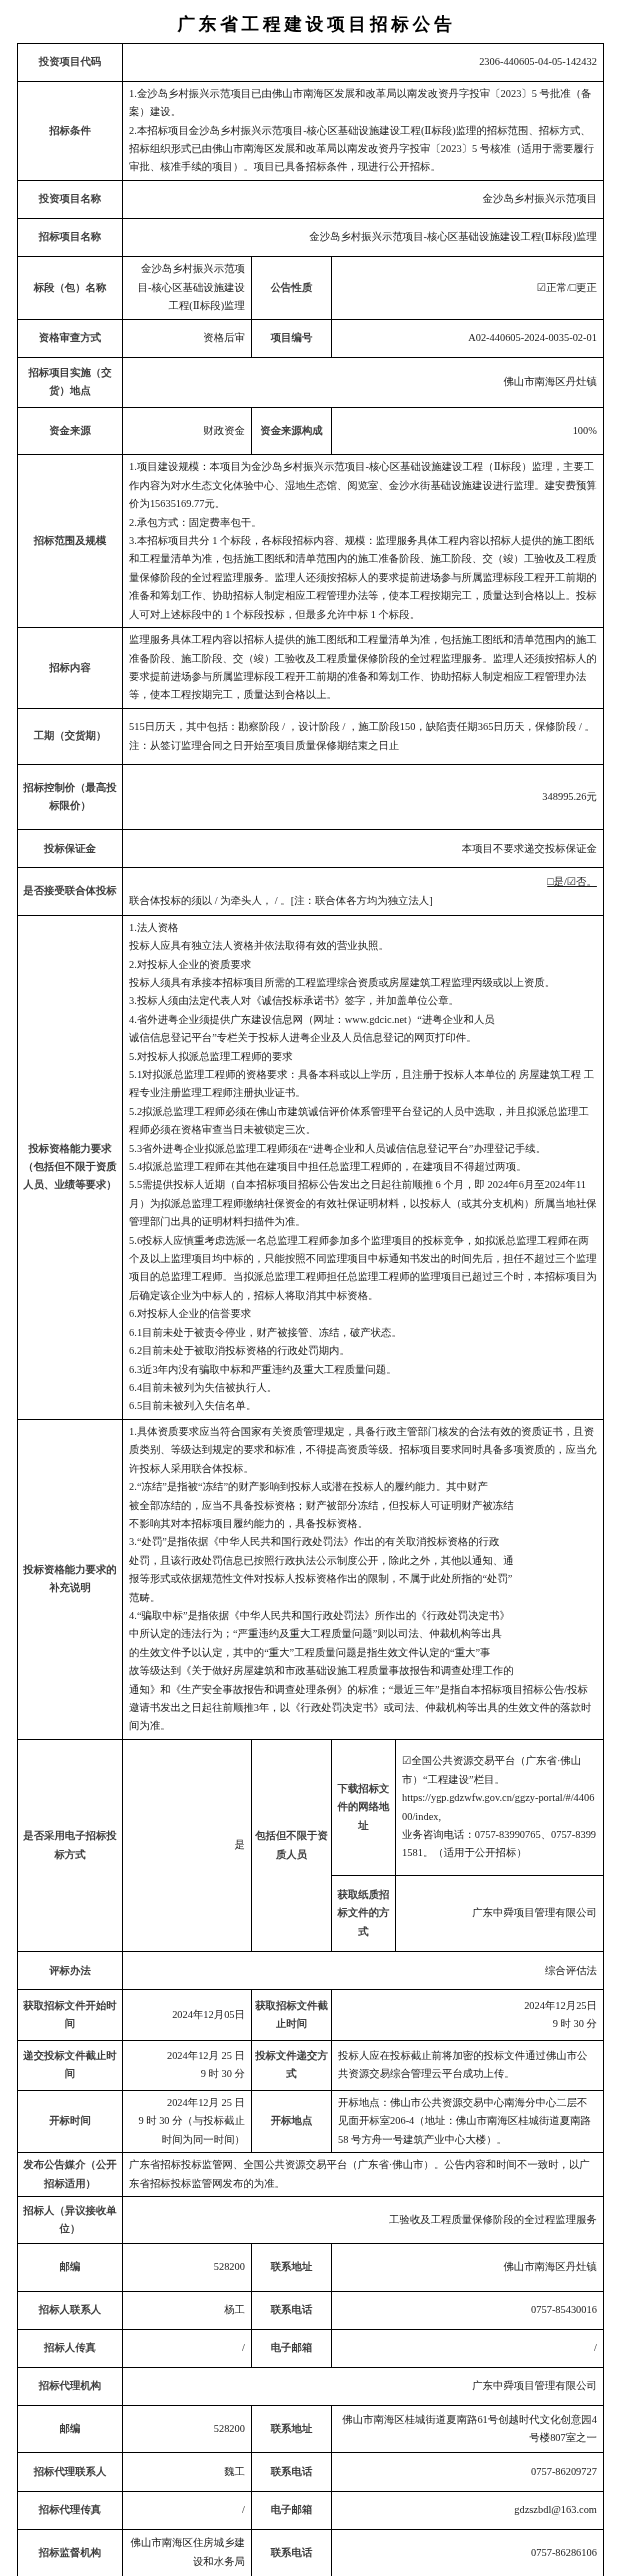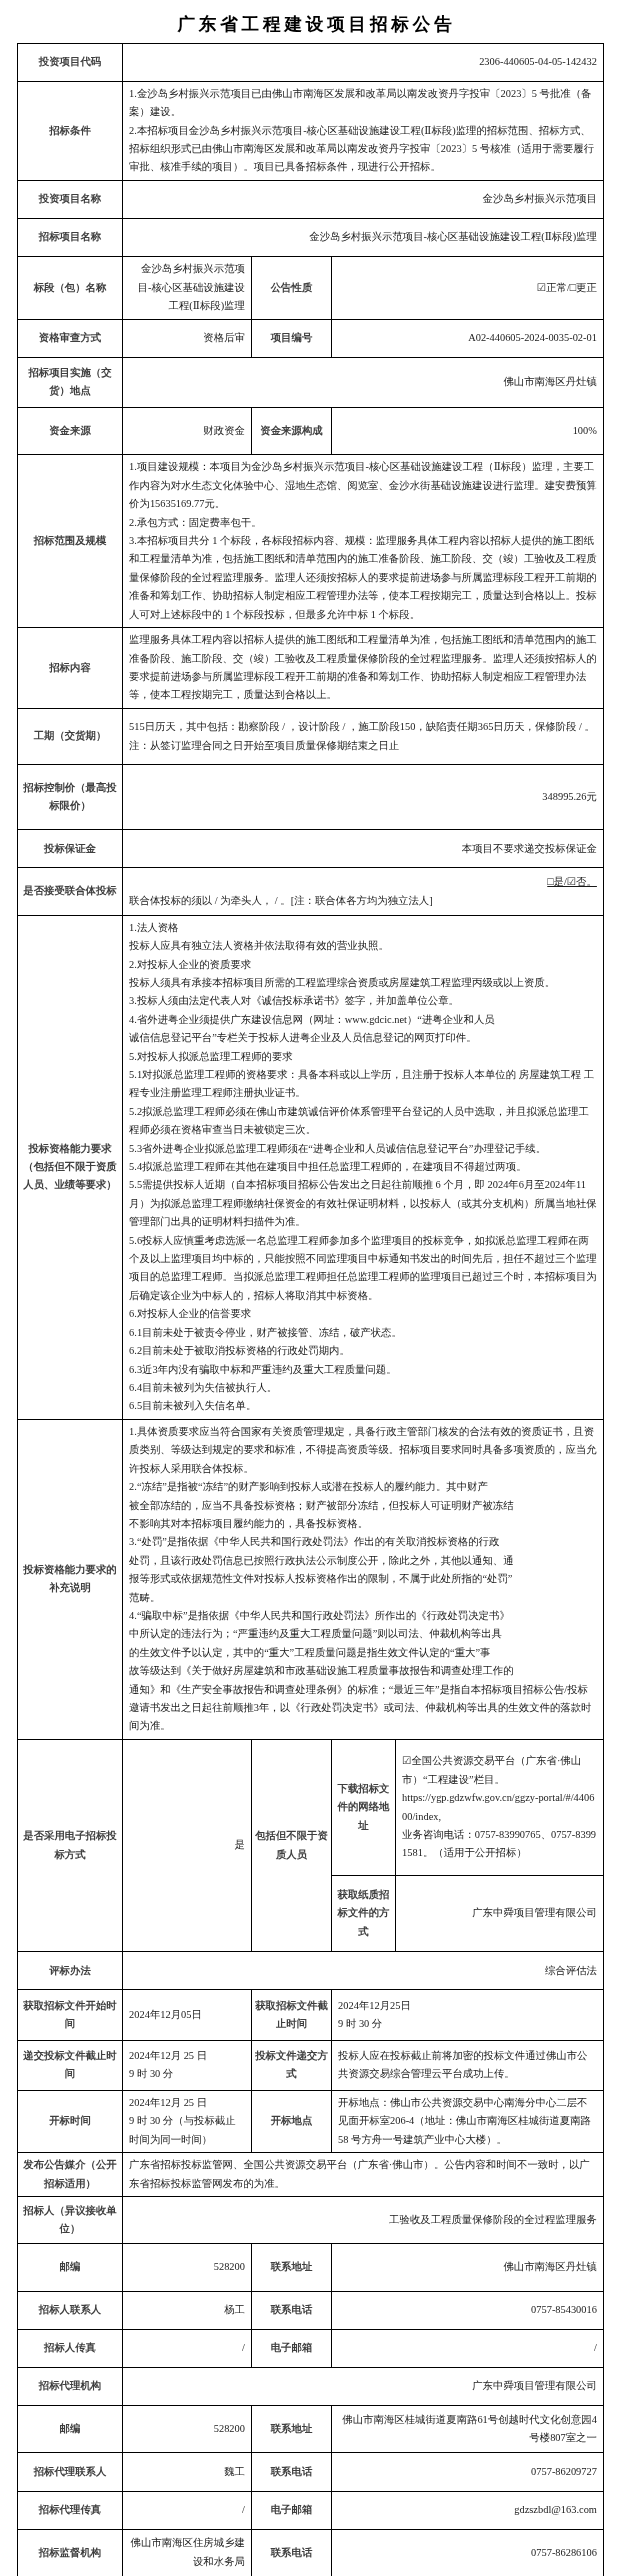--- a/index.html
+++ b/index.html
@@ -3,21 +3,21 @@
 <meta charset="utf-8">
 <style>
   html,body{margin:0;padding:0;background:#ffffff;}
   body{width:621px;min-height:2576px;font-family:"Liberation Serif","DejaVu Serif",serif;color:#1a1a1a;}
   .page-title{font-size:17.6px;font-weight:bold;text-align:center;letter-spacing:3.8px;padding:11.5px 0 7px 0;color:#000;margin-left:12px;}
   table.doc{border-collapse:collapse;margin:0 auto;width:586px;table-layout:fixed;border:1.5px solid #000;}
   td{border:0.8px solid #000;font-size:10.4px;line-height:18.4px;padding:3.1px 6.1px;vertical-align:middle;word-break:break-all;}
   td.lbl{color:#3f3f3f;font-weight:700;text-align:center;padding:3.1px 2.3px;margin-top:16px;}
   td.c{text-align:right;}
   td.p{text-align:left;white-space:pre-wrap;}
-  td.pc{text-align:left;white-space:pre-wrap;}
+  td.pc{text-align:right;white-space:pre-wrap;}
   .line-c{text-align:right;text-decoration:underline;}
   .line-l{text-align:left;}
   .h40{height:31px;} .h52{height:40px;} .h56{height:43px;} .h64{height:49px;} .h72{height:55px;} .h76{height:58px;}
 </style>
 </head>
 <body>
 
 <div class="page-title">广东省工程建设项目招标公告</div>
 
 <table class="doc">

